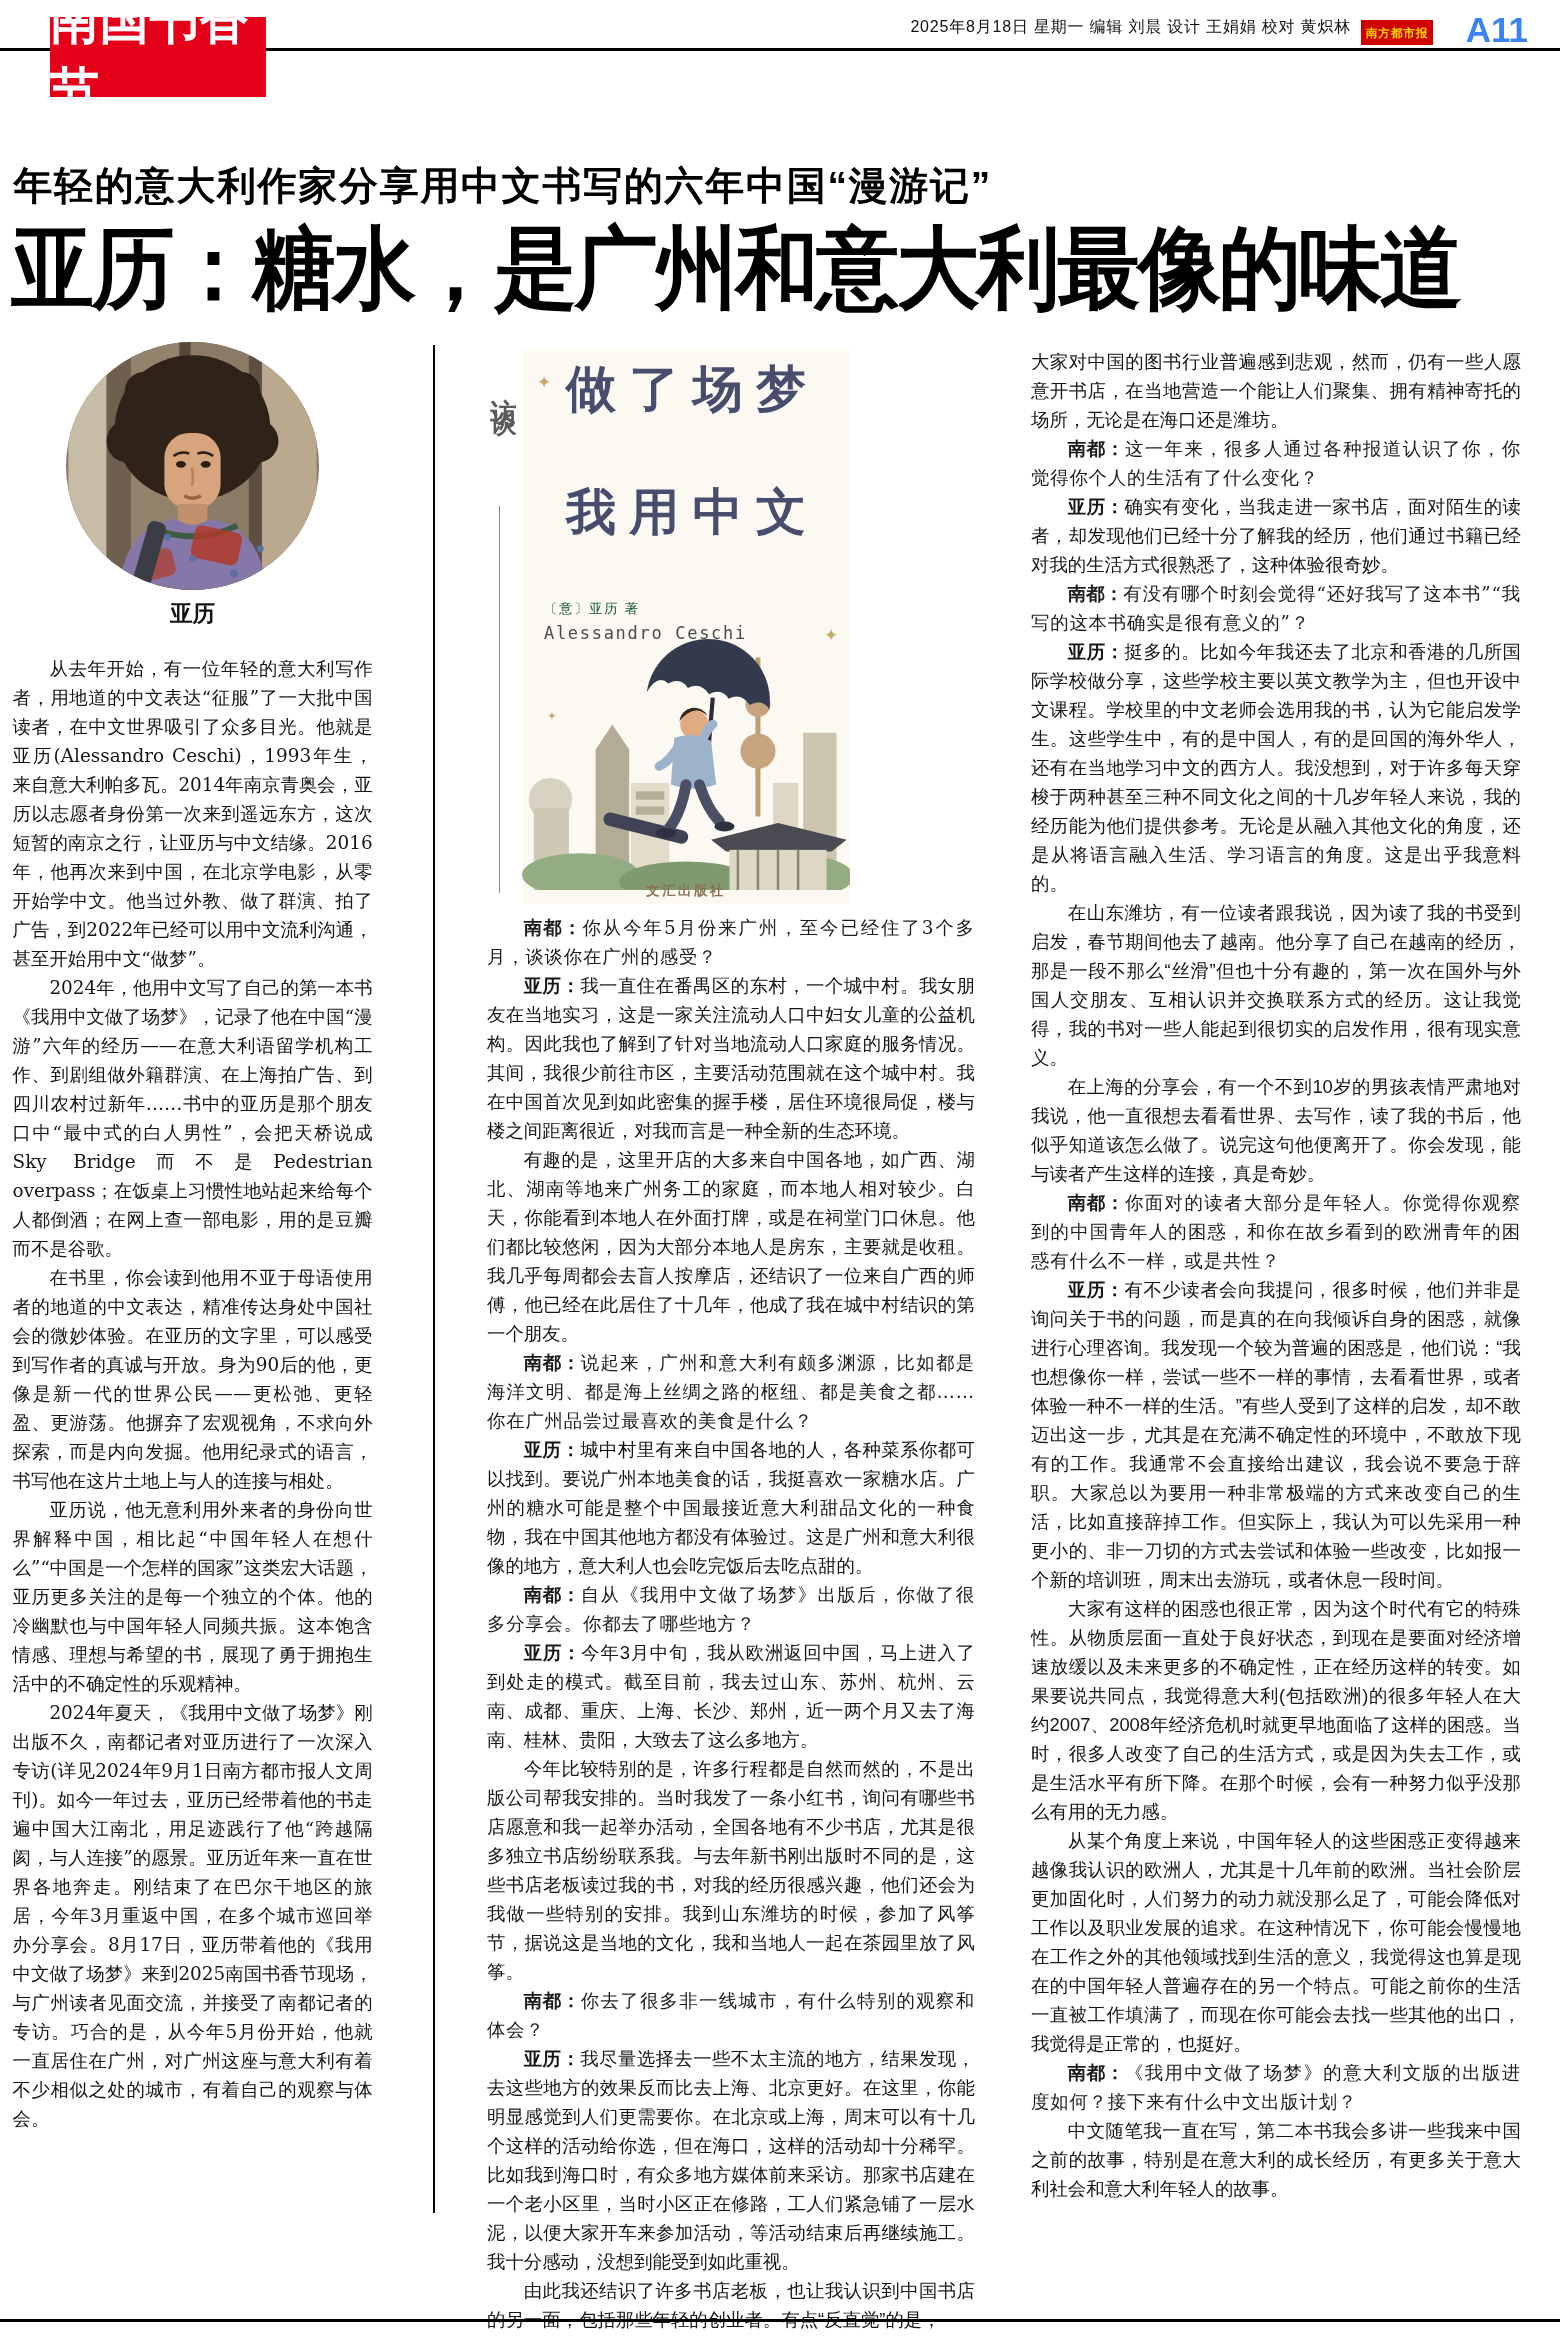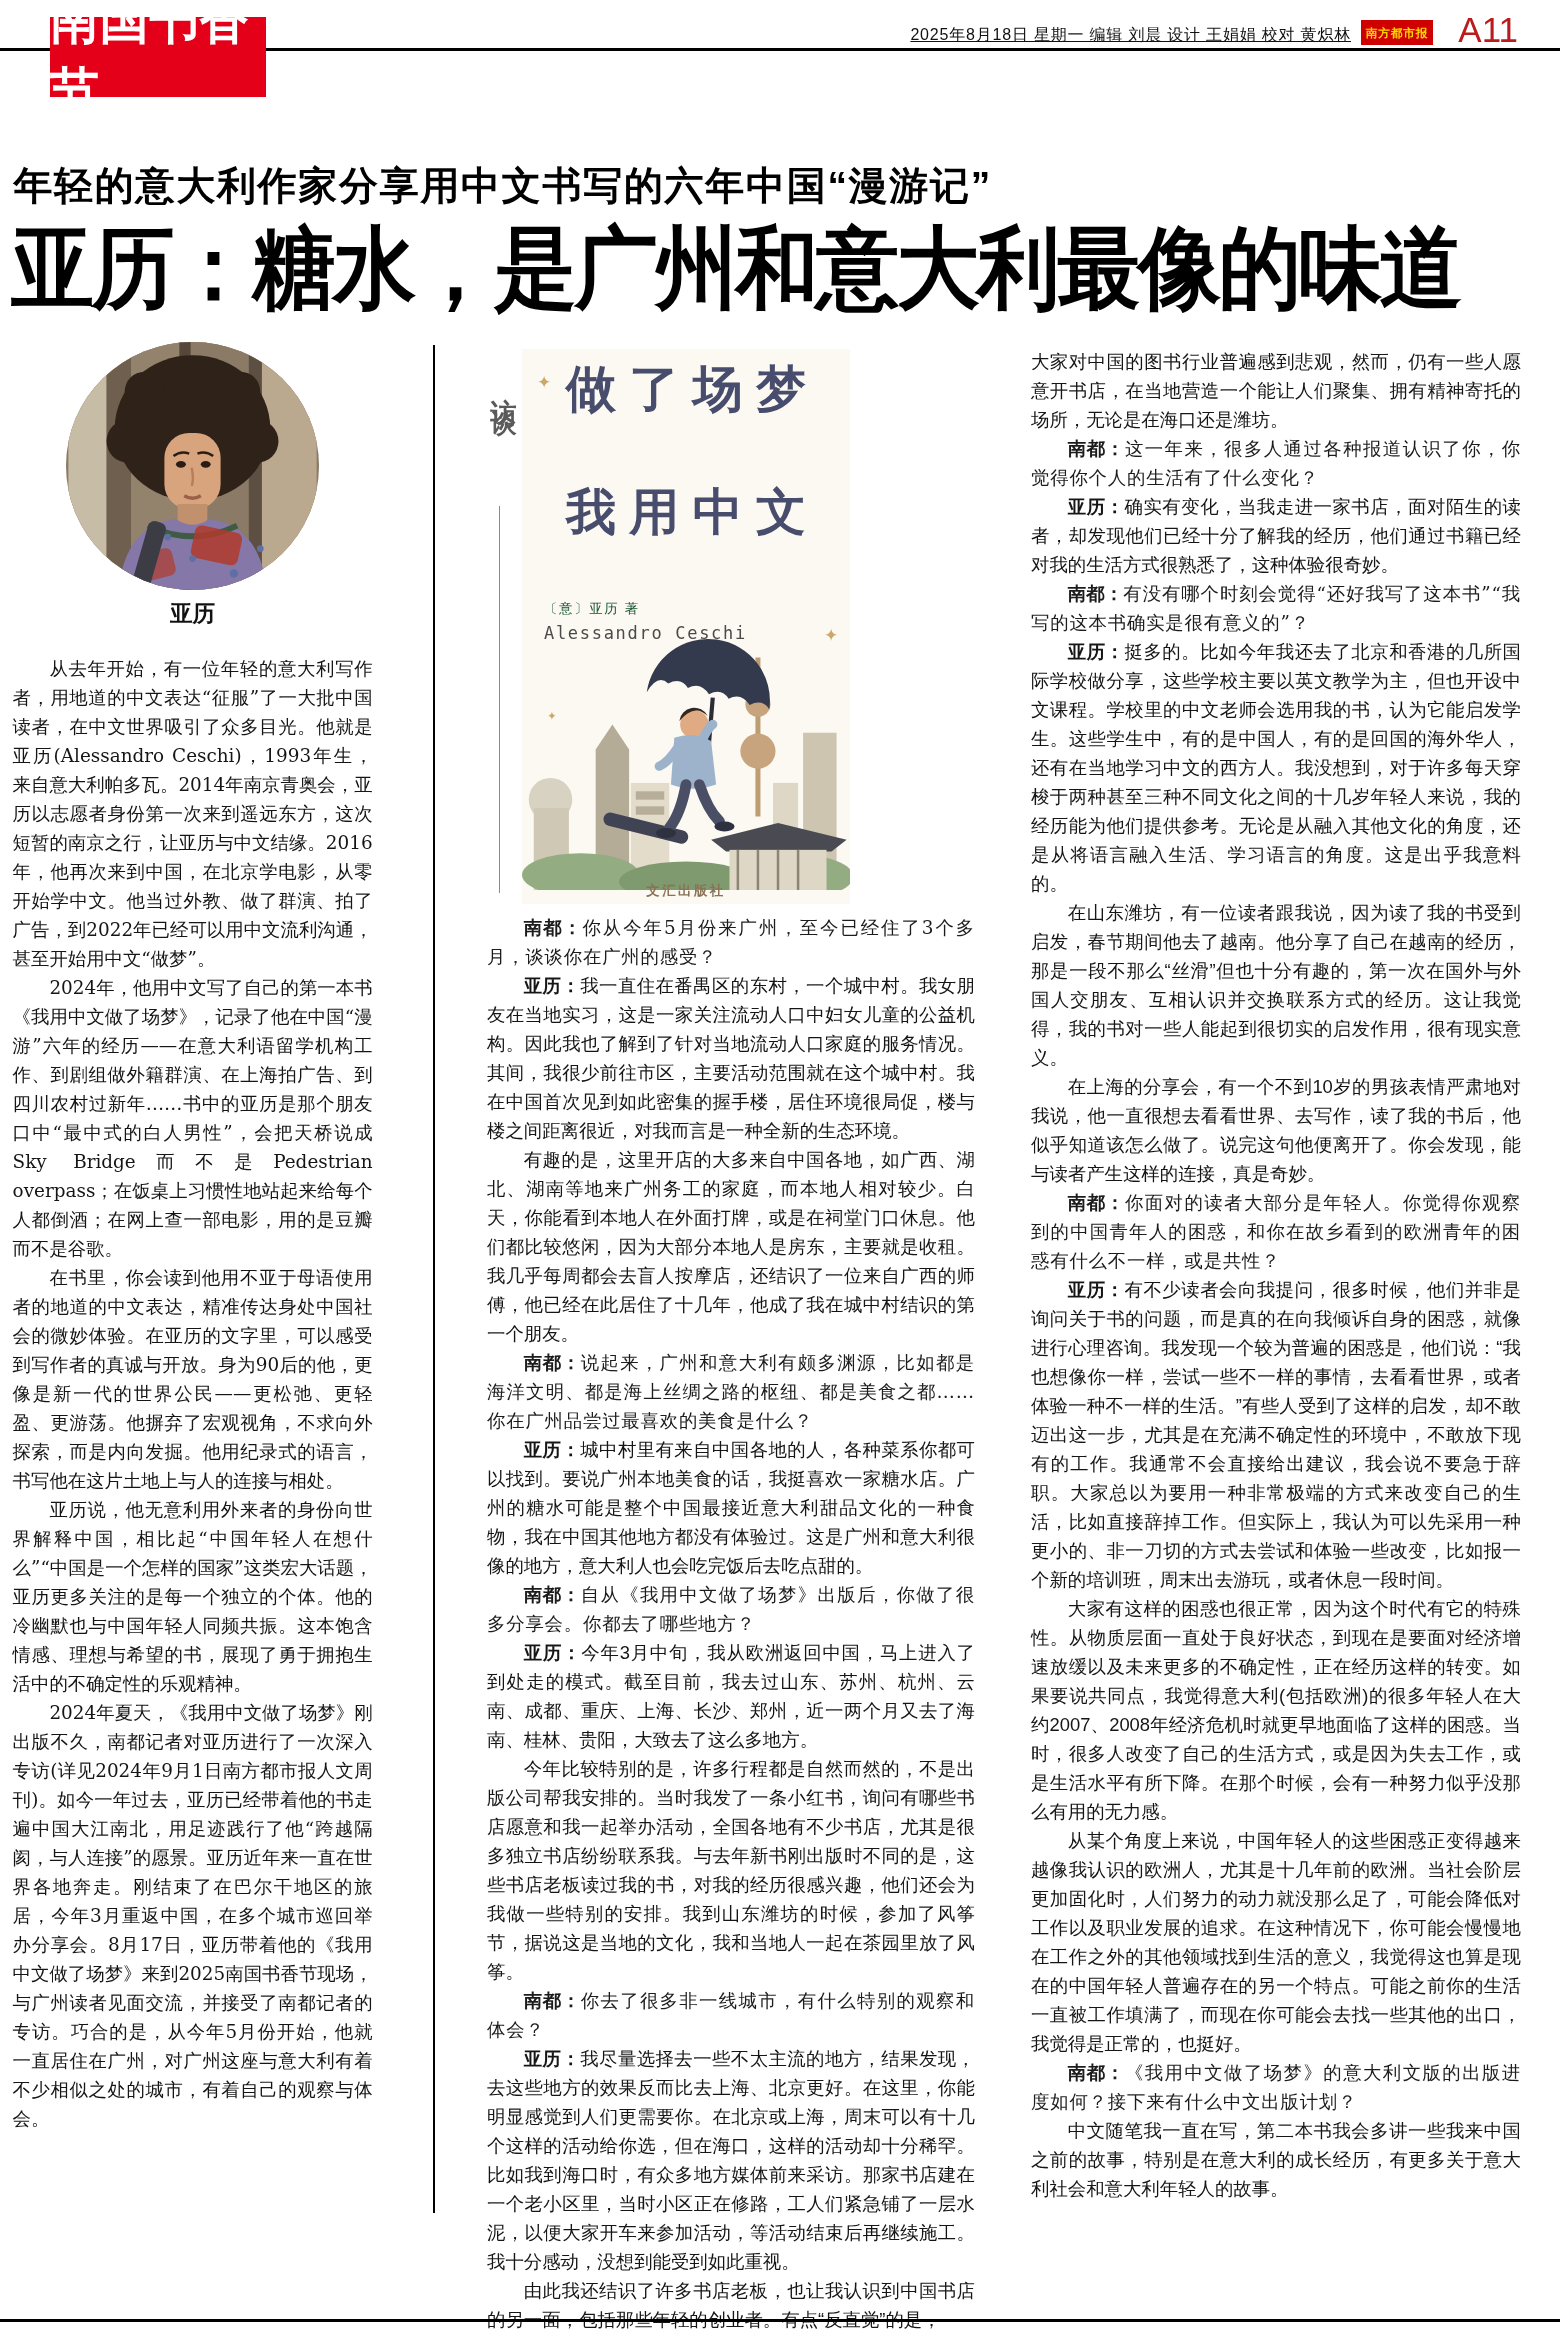--- a/index.html
+++ b/index.html
@@ -5,24 +5,24 @@
   * { margin:0; padding:0; box-sizing:border-box; }
   html,body { background:#e8e8e8; }
   body { font-family:"Liberation Sans", sans-serif; }
   .page { position:relative; width:1560px; height:2342px; background:#ffffff; margin:0 auto; overflow:hidden; color:#111; }
 
   
   .top-rule { position:absolute; left:0; top:48px; width:100%; height:2.5px; background:#000; }
   .masthead { position:absolute; left:50px; top:17px; width:216px; height:80px; background:#e50019; z-index:2;
               display:flex; align-items:center; justify-content:flex-start; }
   .masthead span { color:#fff; font-size:49px; font-weight:900; letter-spacing:0.8px; font-family:"Liberation Sans",sans-serif; transform:scaleY(1.15); }
-  .dateline { position:absolute; right:209px; top:25px; font-size:16px; letter-spacing:0.8px; color:#111;text-decoration:underline; }
+  .dateline { position:absolute; right:209px; top:17px; font-size:16px; letter-spacing:0.8px; color:#111; }
   .paper-logo { position:absolute; right:127px; top:20px; width:72px; height:25px; background:#cf0000; color:#ffd400;
                 font-size:11.7px; font-weight:bold; text-align:center; line-height:25px; letter-spacing:0.8px; }
-  .page-num { position:absolute; right:42px; top:10px; font-size:35px; font-weight:400; color:#b91c1c; }
+  .page-num { position:absolute; right:32px; top:10px; font-size:35px; font-weight:700; color:#3b82f6; }
 
   
   .kicker { position:absolute; left:13.4px; top:159px; font-size:39px; font-weight:700; letter-spacing:1.7px; color:#000; }
   .main-title { position:absolute; left:11px; top:209px; font-size:83px; font-weight:900; letter-spacing:-2.5px; color:#000;
                 font-family:"Liberation Sans",sans-serif; white-space:nowrap; transform:scaleY(1.08); transform-origin:left top; }
 
   
   .col { position:absolute; top:342px; }
   .col-left { left:12.6px; width:360px; }
   .v-rule { position:absolute; left:433px; top:345px; width:1.7px; height:1868px; background:#000; }

